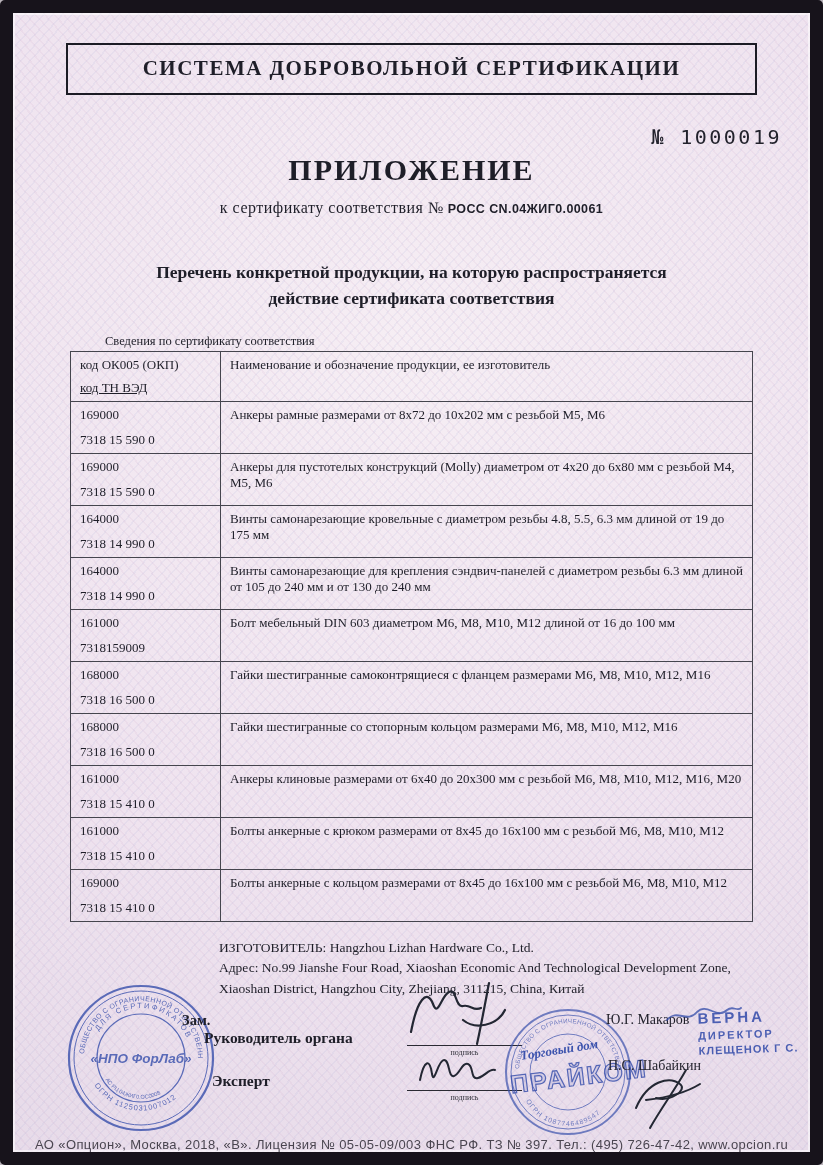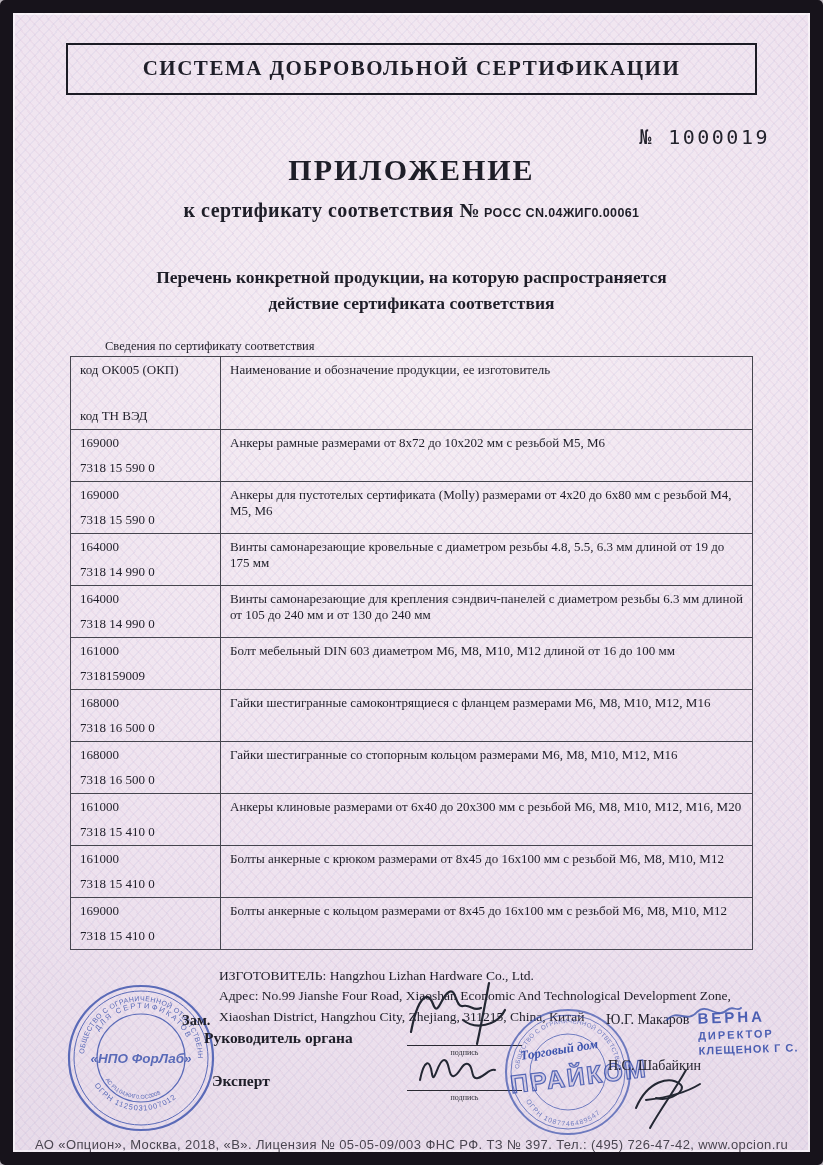--- a/index.html
+++ b/index.html
@@ -19,32 +19,32 @@
       repeating-linear-gradient(-48deg, rgba(150,160,210,0.10) 0 1.5px, rgba(0,0,0,0) 1.5px 7px),
       radial-gradient(circle at 50% 30%, #f6eef4 0%, #efe3ef 60%, #e7dbe9 100%);
   }
   .sys-title-box {
     width:691px; margin:30px auto 0;
     border:2.5px solid #1b1b24;
     padding:11px 8px 12px;
     text-align:center;
   }
   .sys-title { font-size:21px; font-weight:bold; letter-spacing:1.5px; }
-  .num-line { margin-top:30px; text-align:right; padding-right:40px;
+  .num-line { margin-top:30px; text-align:right; padding-right:28px;
     font-family:"DejaVu Sans Mono", monospace; font-size:20px; letter-spacing:2.5px; color:#22222c; }
   .main-title { margin-top:4px; text-align:center; font-size:30px; font-weight:bold; letter-spacing:2px; }
   .subtitle { margin-top:12px; text-align:center; }
-  .subtitle .bold-part { font-size:20px; font-weight:bold; letter-spacing:.5px;text-align:right; }
+  .subtitle .bold-part { font-size:16px; font-weight:normal; letter-spacing:.5px;text-align:right; }
   .subtitle .cert-num { font-family:"Liberation Sans", sans-serif; font-size:12.5px; font-weight:600; letter-spacing:.4px; margin-left:0; }
   .scope { margin-top:42px; text-align:center; font-size:17.5px; font-weight:bold; line-height:1.5; }
   .tbl-caption { margin:22px 0 2px 92px; font-size:12.5px; }
   table.products { width:683px; margin:0 auto; border-collapse:collapse; font-size:13px; }
   table.products td, table.products th { border:1px solid #45454e; padding:5px 9px; vertical-align:top; text-align:left; font-weight:normal; }
   td.c1, th.c1 { width:150px; }
-  th.c1 .gap2 { margin-top:30px; }
+  th.c1 .gap2 { margin-top:7px;text-decoration:underline; }
   td.c1 .gap { margin-top:9px; }
   .mfr { margin:16px 0 0 206px; width:560px; font-size:13.5px; line-height:1.55; }
   .abs { position:absolute; }
   .role { font-weight:bold; font-size:15.5px; }
   .sig-line { border-bottom:1px solid #2a2a33; height:1px; width:115px; }
   .sig-caption { width:115px; text-align:center; font-size:8px; color:#2a2a33; }
   .name { font-size:14px; }
   .td-script { font-style:italic; font-size:13px; color:#3b52ad; transform:rotate(-9deg); font-weight:bold; }
   .stamp-word { font-family:"Liberation Sans", sans-serif; font-weight:bold; font-size:25px; letter-spacing:2px;
     -webkit-text-stroke:1.2px #3b52ad; color:rgba(59,82,173,0.15); transform:rotate(-7deg); opacity:.85; }
@@ -95,21 +95,21 @@
         <div>169000</div>
         <div class="gap">7318 15 590 0</div>
       </td>
       <td>Анкеры рамные размерами от 8х72 до 10х202 мм с резьбой М5, М6</td>
     </tr>
     <tr>
       <td class="c1">
         <div>169000</div>
         <div class="gap">7318 15 590 0</div>
       </td>
-      <td>Анкеры для пустотелых сертификата (Molly) размерами от 4х20 до 6х80 мм с резьбой М4, М5, М6</td>
+      <td>Анкеры для пустотелых конструкций (Molly) диаметром от 4х20 до 6х80 мм с резьбой М4, М5, М6</td>
     </tr>
     <tr>
       <td class="c1">
         <div>164000</div>
         <div class="gap">7318 14 990 0</div>
       </td>
       <td>Винты самонарезающие кровельные с диаметром резьбы 4.8, 5.5, 6.3 мм длиной от 19 до 175 мм</td>
     </tr>
     <tr>
       <td class="c1">

